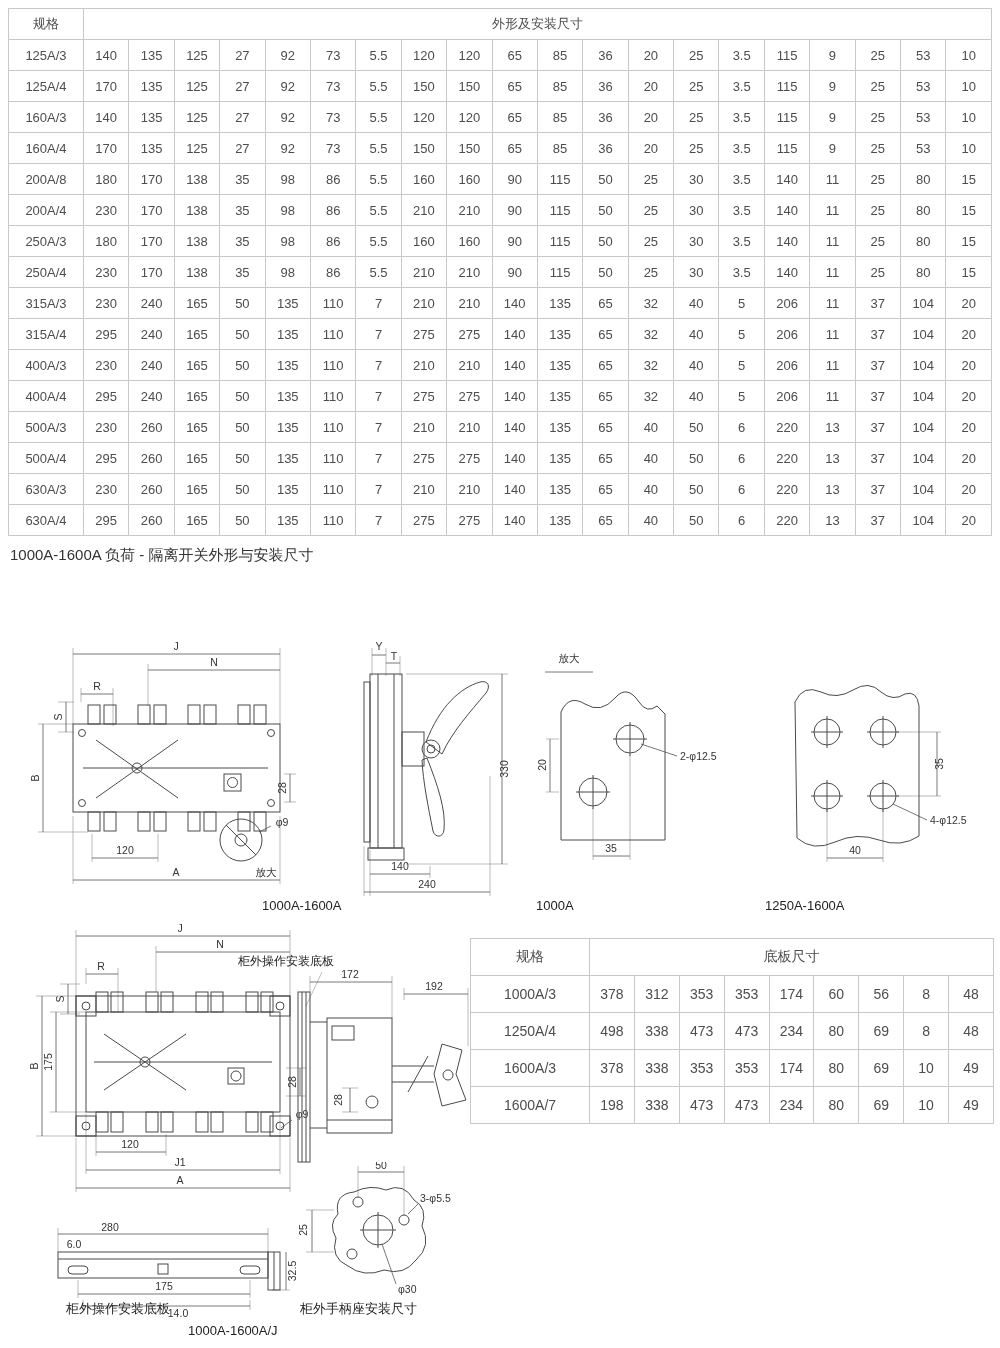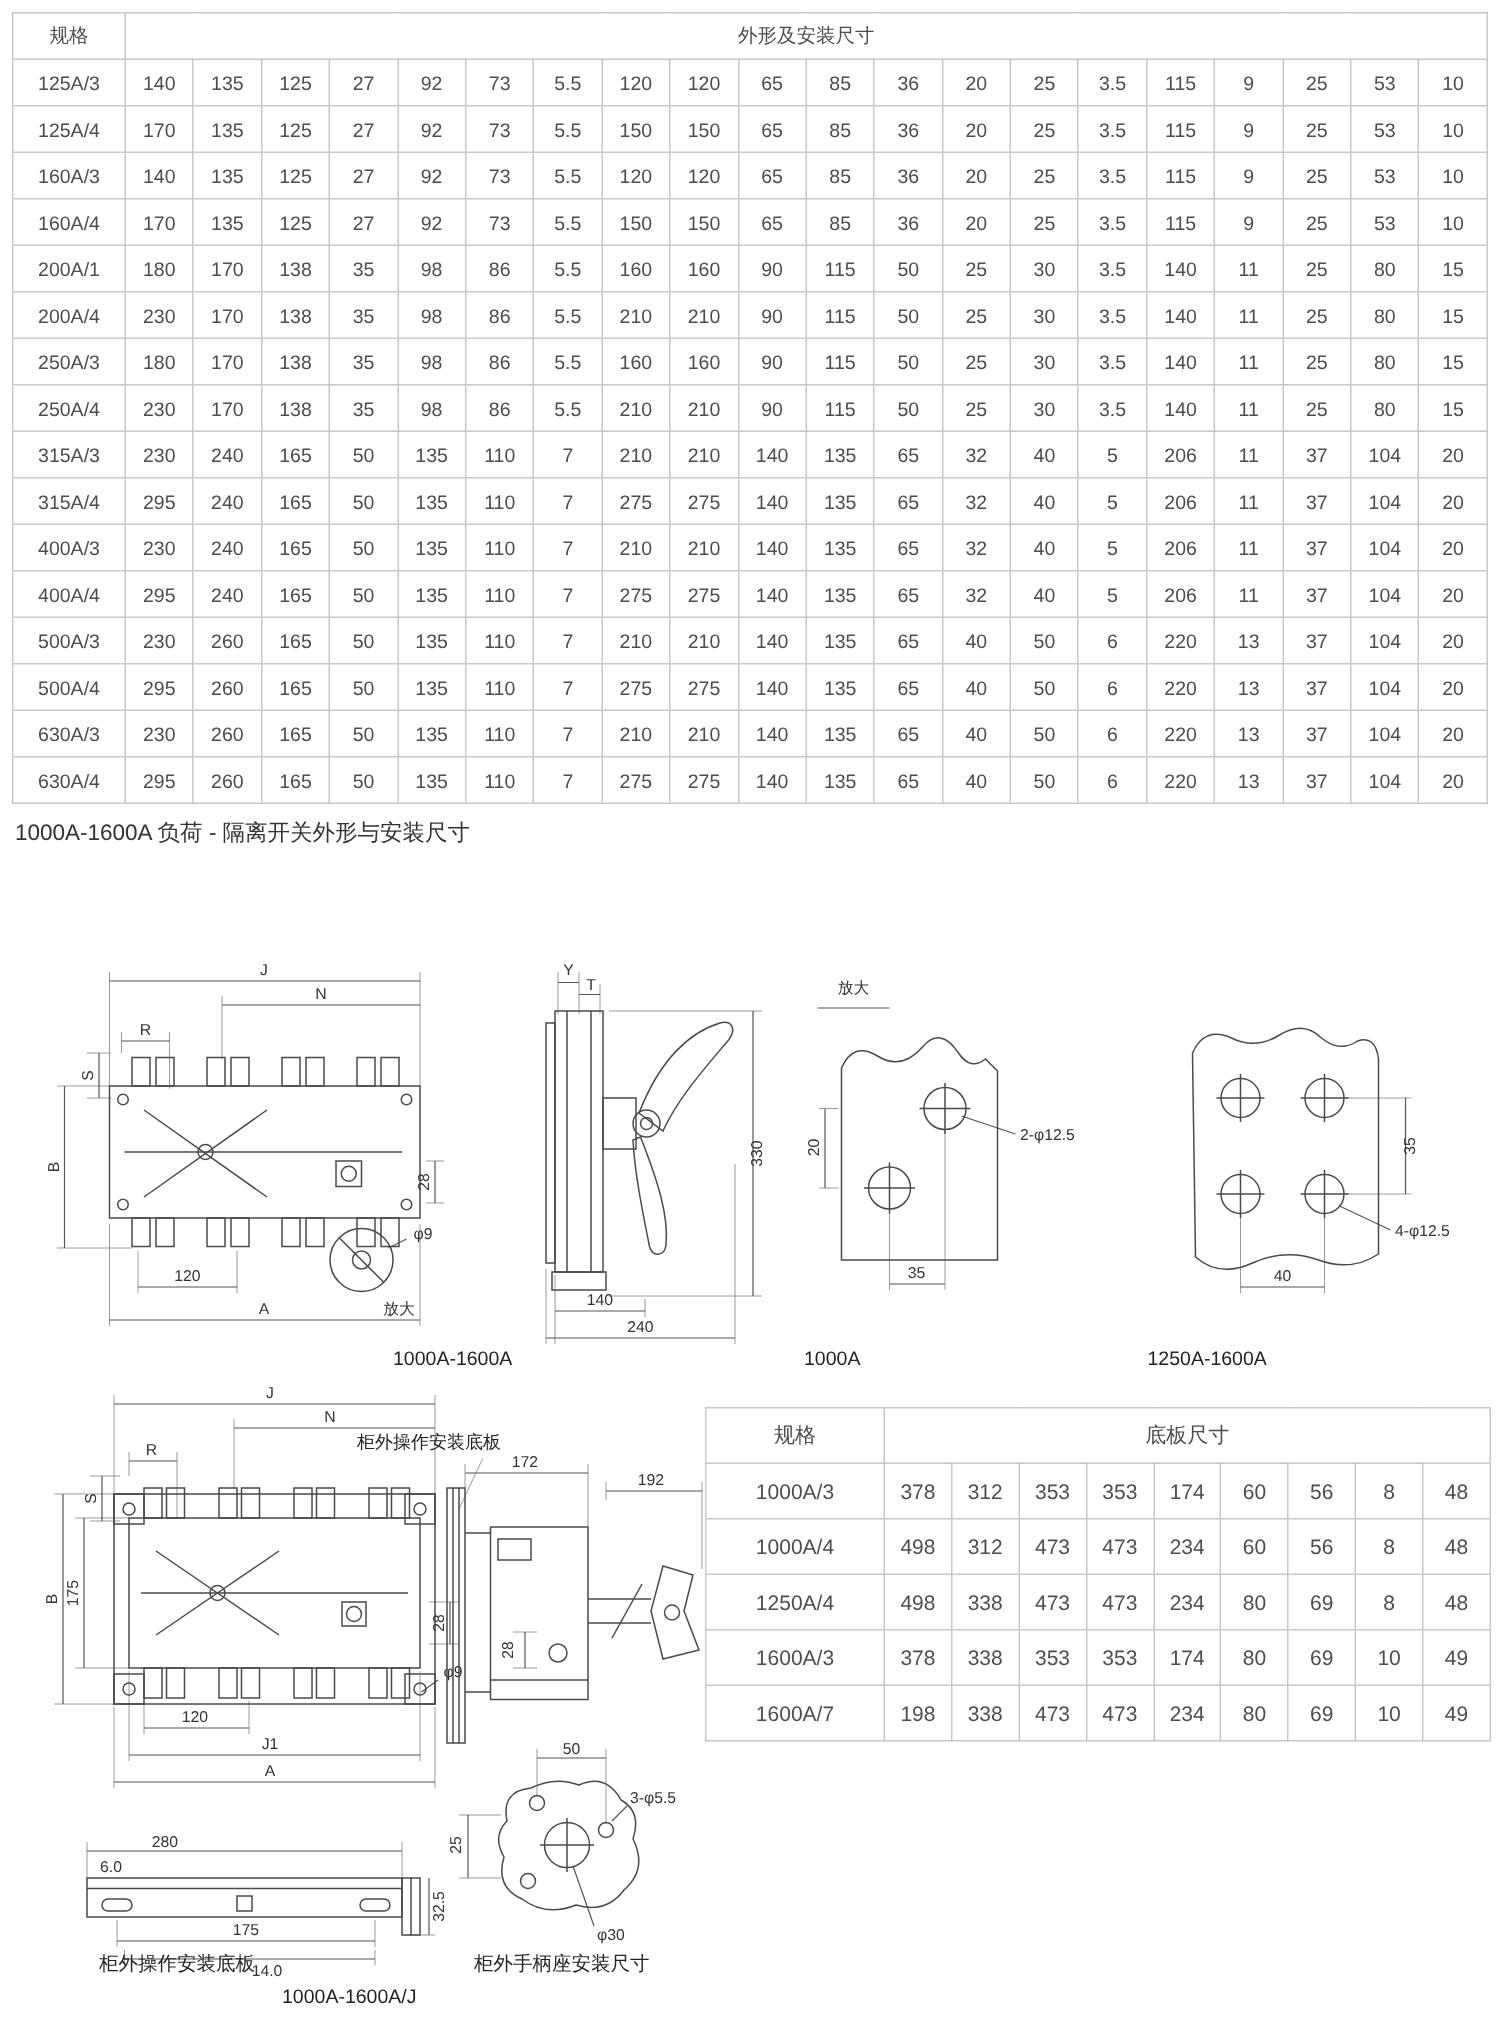--- a/index.html
+++ b/index.html
@@ -121,21 +121,21 @@
         <td>20</td>
         <td>25</td>
         <td>3.5</td>
         <td>115</td>
         <td>9</td>
         <td>25</td>
         <td>53</td>
         <td>10</td>
       </tr>
       <tr>
-        <td>200A/1</td>
+        <td>200A/8</td>
         <td>180</td>
         <td>170</td>
         <td>138</td>
         <td>35</td>
         <td>98</td>
         <td>86</td>
         <td>5.5</td>
         <td>160</td>
         <td>160</td>
         <td>90</td>
@@ -782,21 +782,21 @@
   </g>
   <g>
     <text x="83" y="7">50</text>
     <text x="9" y="68" transform="rotate(-90 9 68)">25</text>
     <text class="start" x="122" y="40">3-φ5.5</text>
     <text class="start" x="100" y="131">φ30</text>
   </g>
 </svg>
 
 <div class="caption" style="left:66px;top:1300px;width:140px">柜外操作安装底板</div>
-<div class="caption" style="left:316px;top:1300px;width:150px">柜外手柄座安装尺寸</div>
+<div class="caption" style="left:300px;top:1300px;width:150px">柜外手柄座安装尺寸</div>
 <div class="caption" style="left:188px;top:1323px;width:125px">1000A-1600A/J</div>
 
 <table class="base-table">
   <thead>
     <tr>
       <th class="spec-col">规格</th>
       <th colspan="9">底板尺寸</th>
     </tr>
   </thead>
   <tbody>
@@ -806,32 +806,20 @@
         <td>312</td>
         <td>353</td>
         <td>353</td>
         <td>174</td>
         <td>60</td>
         <td>56</td>
         <td>8</td>
         <td>48</td>
       </tr>
       <tr>
-        <td>1000A/4</td>
-        <td>498</td>
-        <td>312</td>
-        <td>473</td>
-        <td>473</td>
-        <td>234</td>
-        <td>60</td>
-        <td>56</td>
-        <td>8</td>
-        <td>48</td>
-      </tr>
-      <tr>
         <td>1250A/4</td>
         <td>498</td>
         <td>338</td>
         <td>473</td>
         <td>473</td>
         <td>234</td>
         <td>80</td>
         <td>69</td>
         <td>8</td>
         <td>48</td>

